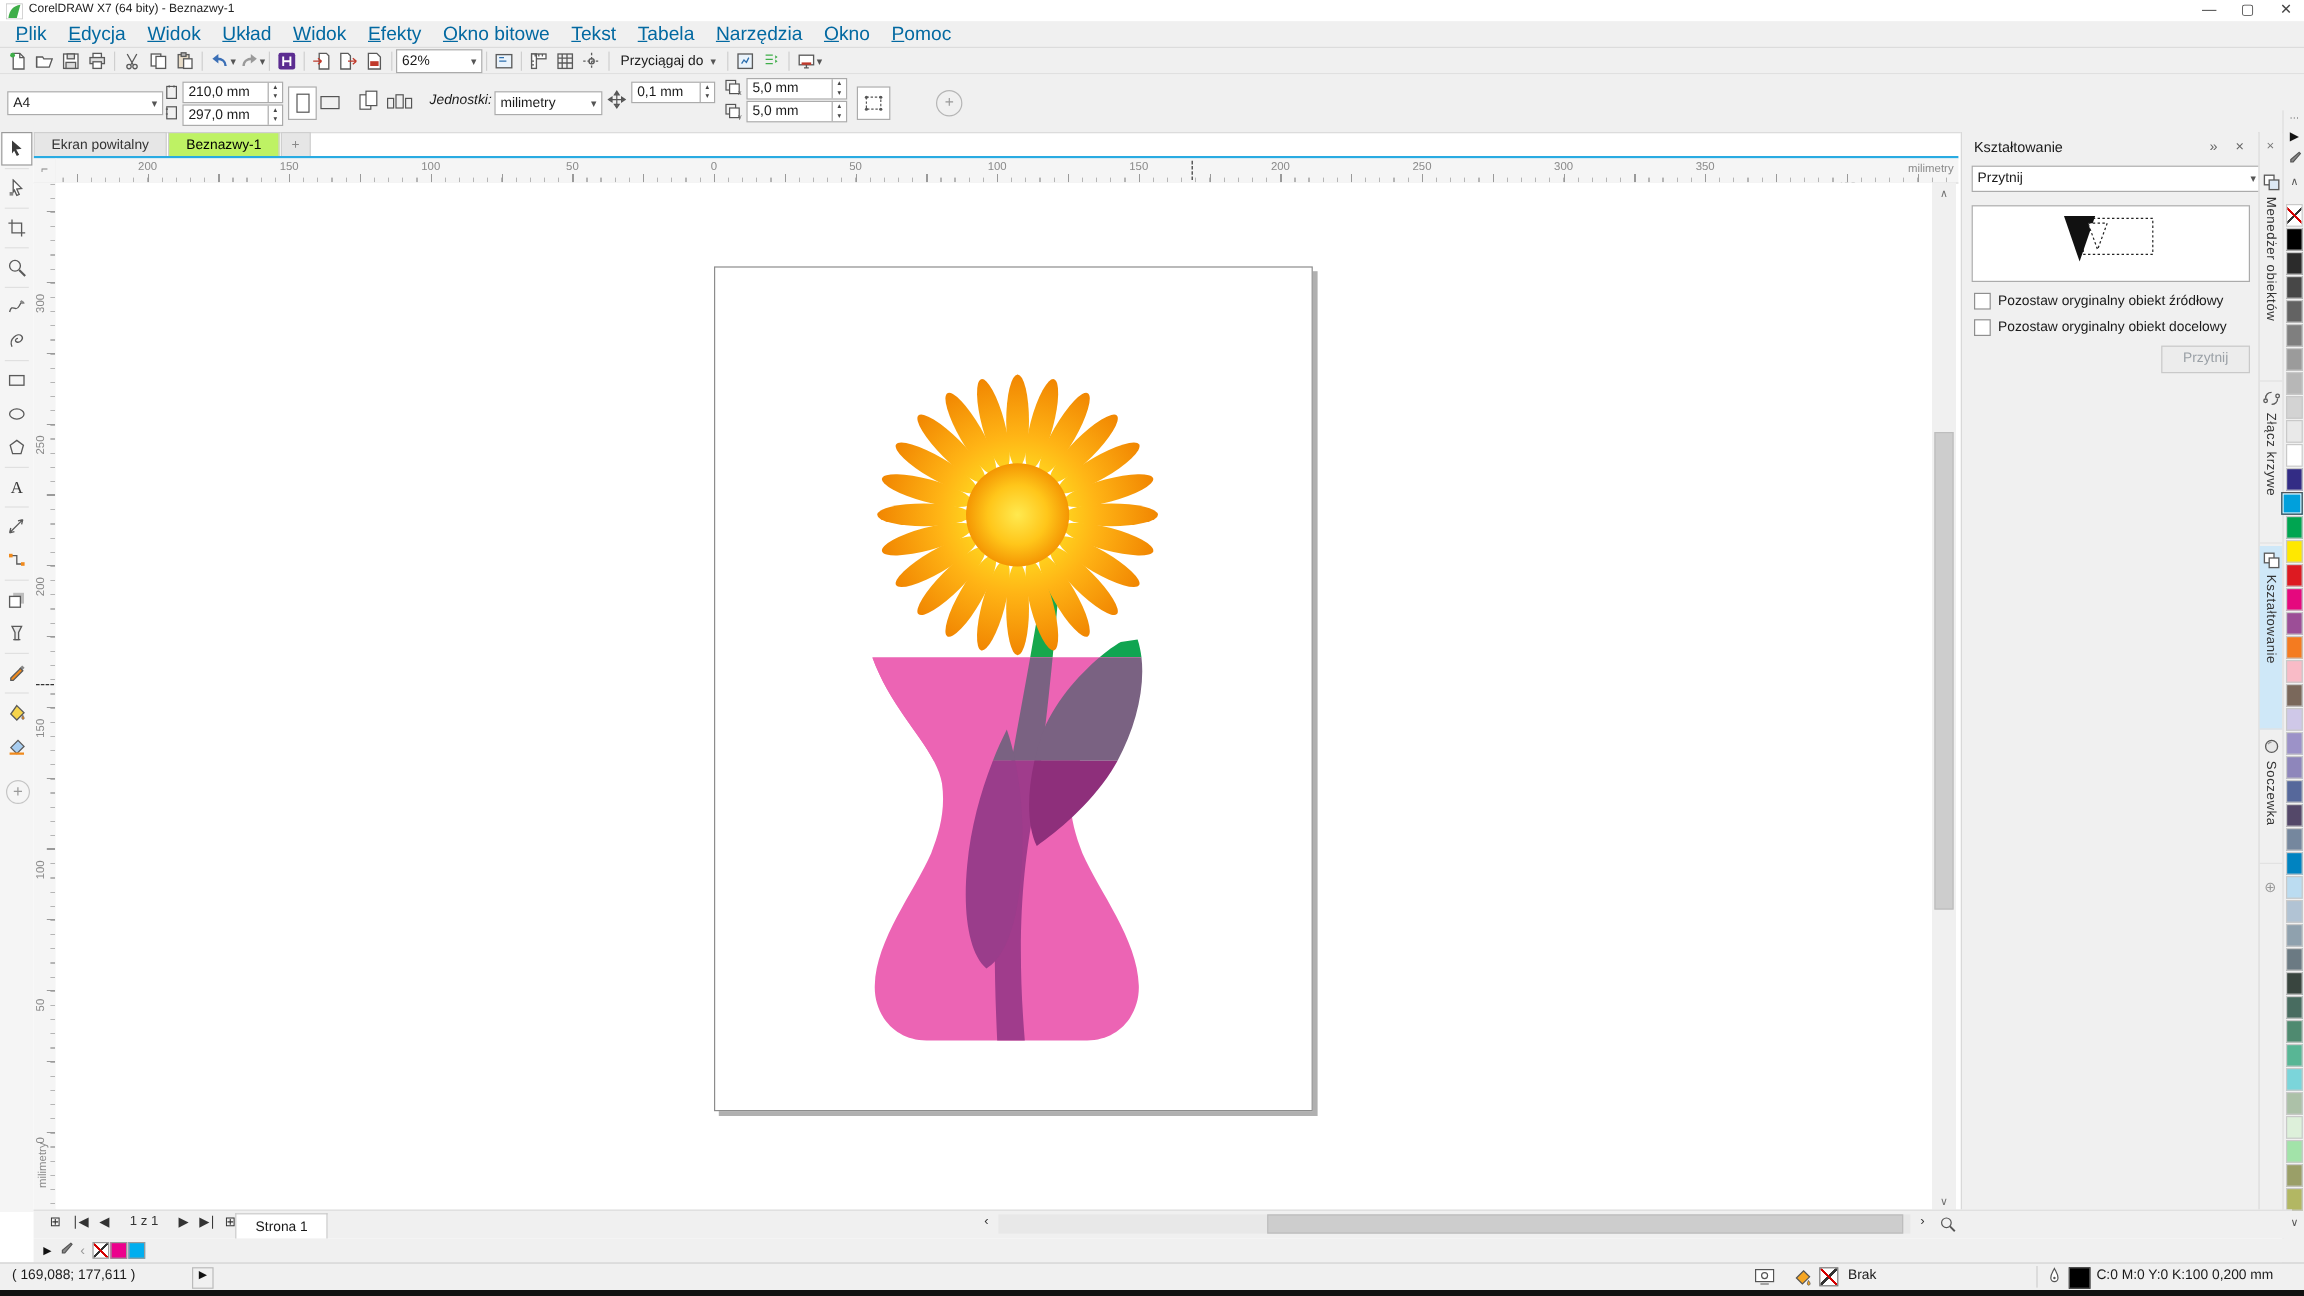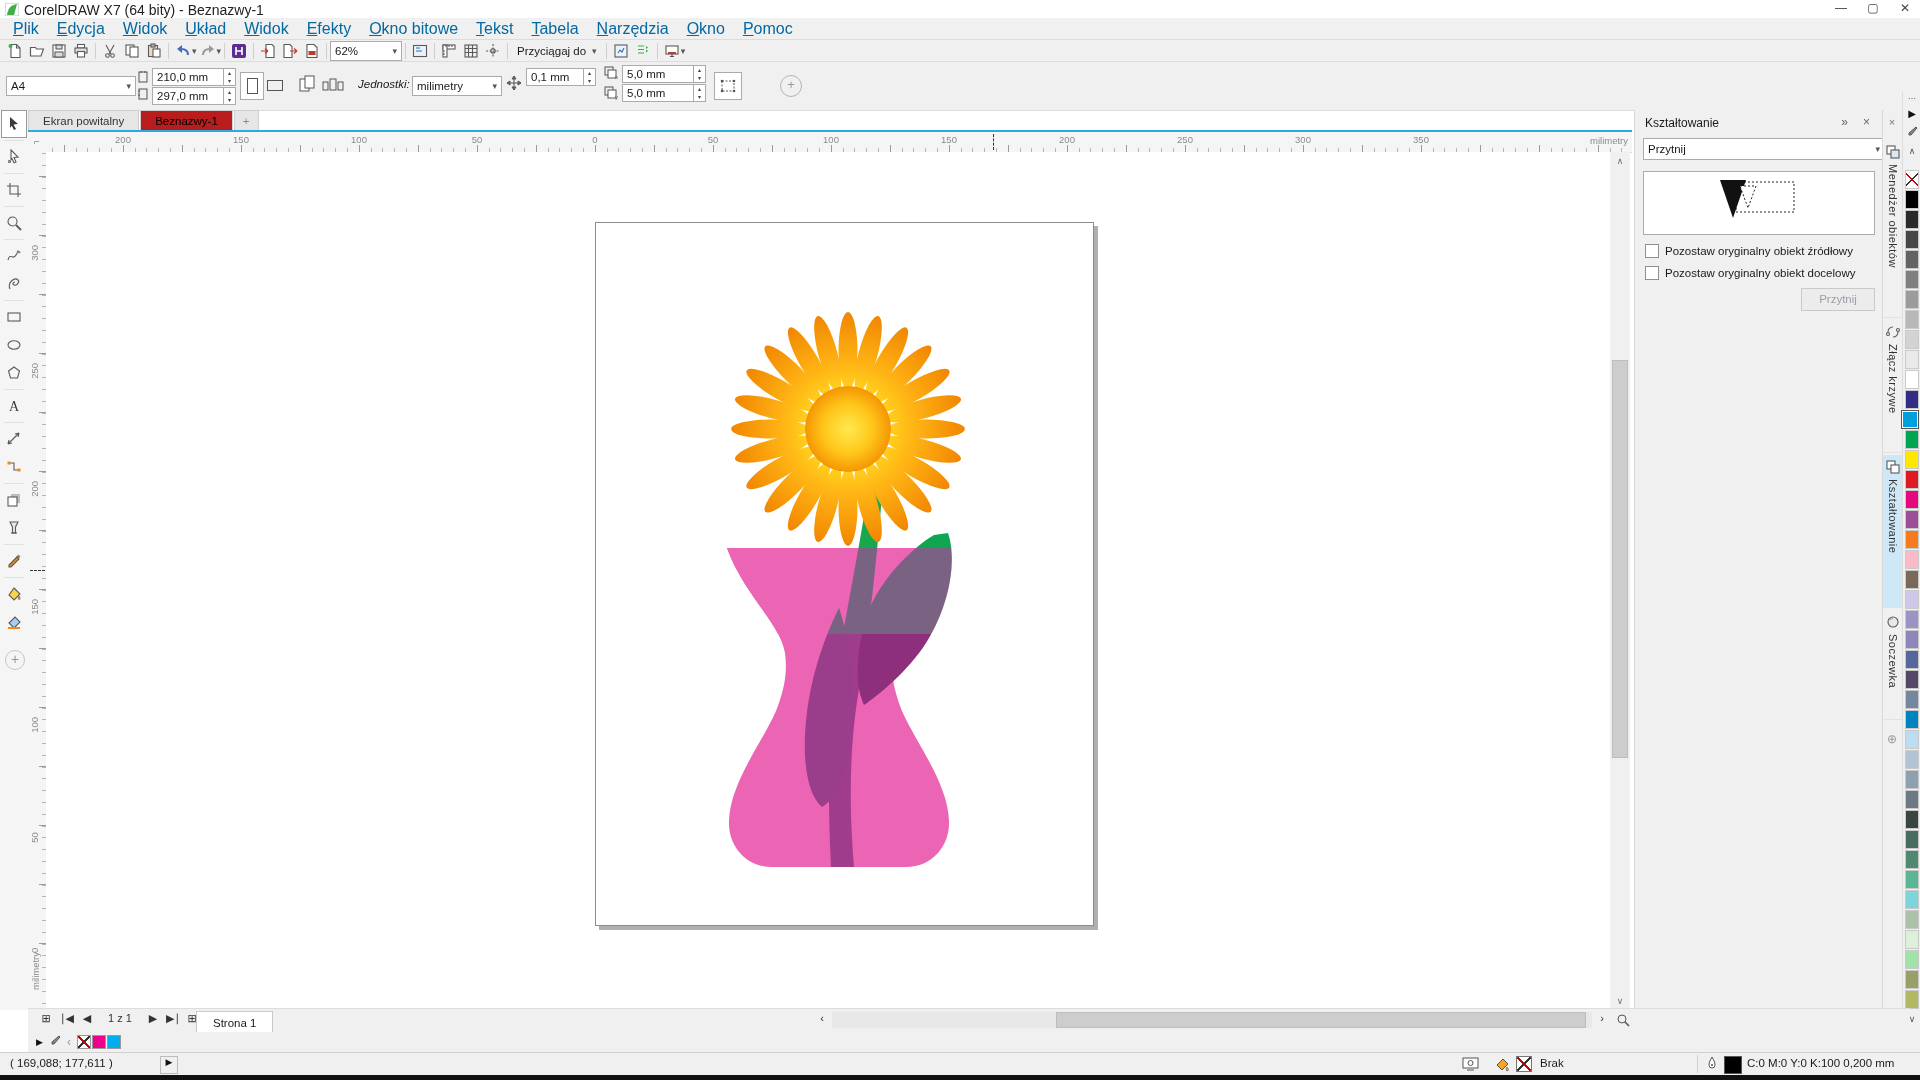--- a/index.html
+++ b/index.html
@@ -2,40 +2,40 @@
 <html><head>
 <meta charset="utf-8">
 <style>
   html,body{margin:0;padding:0;}
   body{width:1920px;height:1080px;position:relative;overflow:hidden;background:#fff;
        font-family:"Liberation Sans",sans-serif;font-size:12px;color:#1a1a1a;
        -webkit-font-smoothing:antialiased;}
   .abs{position:absolute;}
   
   #titlebar{left:0;top:0;width:1920px;height:18px;background:#fff;border-bottom:1px solid #e3e3e3;}
-  #titlebar .ttl{position:absolute;left:24px;top:2px;font-size:14px;color:#222;}
+  #titlebar .ttl{position:absolute;left:24px;top:2px;font-size:10px;color:#222;}
   .winbtn{position:absolute;top:0;width:30px;height:17px;text-align:center;line-height:16px;color:#444;font-size:12px;}
   #menubar{left:0;top:18px;width:1920px;height:22px;background:#f0f0f0;border-bottom:1px solid #dcdcdc;display:flex;align-items:center;padding-left:4px;box-sizing:border-box;}
   .menu-item{padding:2px 9px;color:#0369a1;font-size:16px;}
   .menu-item:first-letter{text-decoration:underline;}
   #toolbar{left:0;top:40px;width:1920px;height:22px;background:#f0f0f0;border-bottom:1px solid #dcdcdc;display:flex;align-items:center;padding-left:4px;box-sizing:border-box;}
   .tb-btn{width:22px;height:20px;display:flex;align-items:center;justify-content:center;}
   .tb-sep{width:1px;height:16px;background:#cfcfcf;margin:0 3px;}
   .tb-drop{font-size:9px;color:#555;margin-left:-2px;}
   .selbox{height:18px;background:#fff;border:1px solid #ababab;display:flex;align-items:center;font-size:11.5px;padding:0 4px;justify-content:space-between;}
   .chev{color:#555;font-size:9px;margin-left:6px;}
   #propbar{left:0;top:62px;width:1920px;height:48px;background:#f0f0f0;border-bottom:1px solid #dcdcdc;}
   .spin{display:inline-flex;flex-direction:column;width:11px;height:16px;border-left:1px solid #ababab;}
   .spin span{flex:1;font-size:6px;line-height:8px;text-align:center;color:#444;}
   .field{background:#fff;border:1px solid #ababab;height:16px;display:flex;align-items:center;font-size:11.5px;padding-left:4px;justify-content:space-between;}
   .pb-lbl{font-size:11.5px;color:#1a1a1a;font-style:italic;}
   
   #doctabs{left:28px;top:110px;width:1604px;height:20px;display:flex;align-items:flex-end;}
   .dtab{height:19px;padding:0 14px;display:flex;align-items:center;font-size:11.5px;background:#e6e6e6;border:1px solid #cfcfcf;border-bottom:none;margin-right:1px;color:#333;}
-  .dtab.active{background:#b91c1c;color:#000;}
+  .dtab.active{background:#bef264;color:#000;}
   .dtab.plus{padding:0 8px;color:#888;}
   #accentline{left:28px;top:130px;width:1604px;height:2px;background:#29abe2;}
   
   .ruler{background:#f5f5f5;}
   #hruler{left:46px;top:132px;width:1586px;height:20px;border-bottom:1px solid #d9d9d9;
     background-image:
       repeating-linear-gradient(to right,#9a9a9a 0 1px,transparent 1px 59px),
       repeating-linear-gradient(to right,#b5b5b5 0 1px,transparent 1px 11.8px);
     background-size:100% 7px,100% 4px;background-position:18px 13px,6.2px 16px;background-repeat:no-repeat;background-color:#f5f5f5;}
   #vruler{left:28px;top:152px;width:18px;height:856px;border-right:1px solid #d9d9d9;

